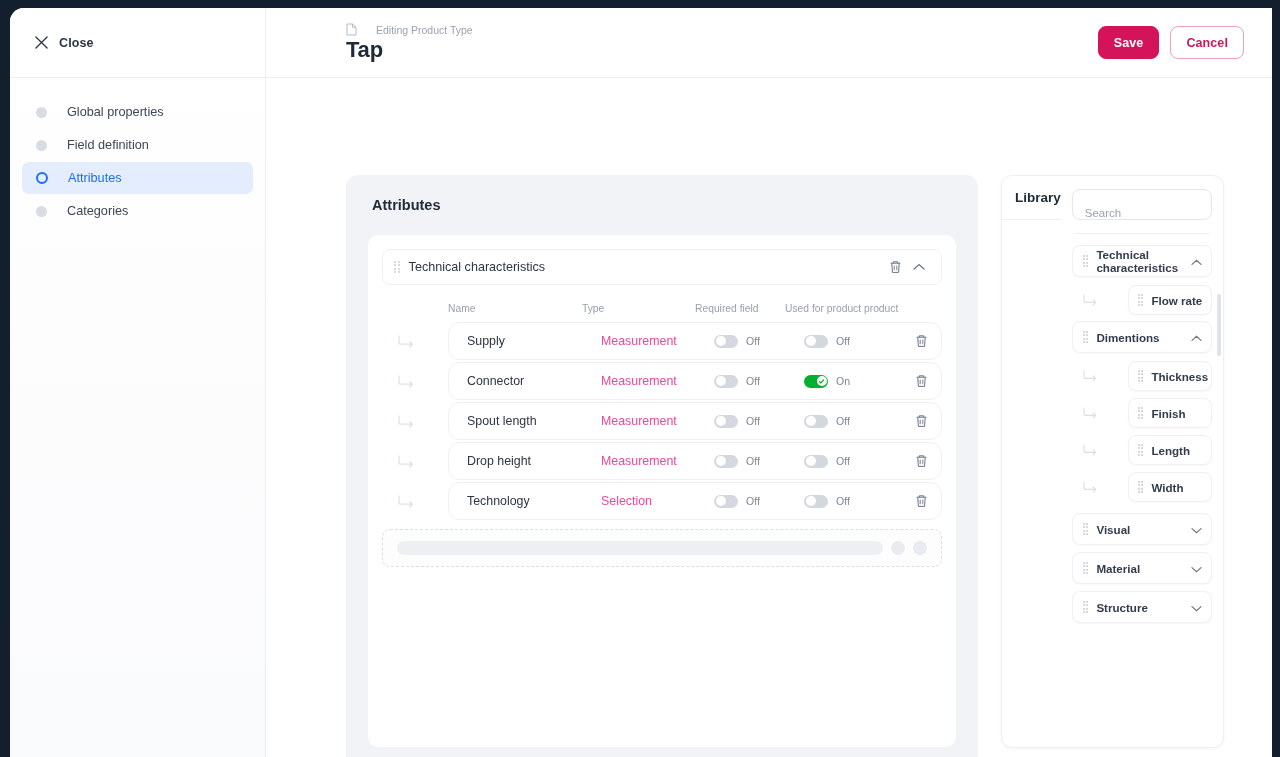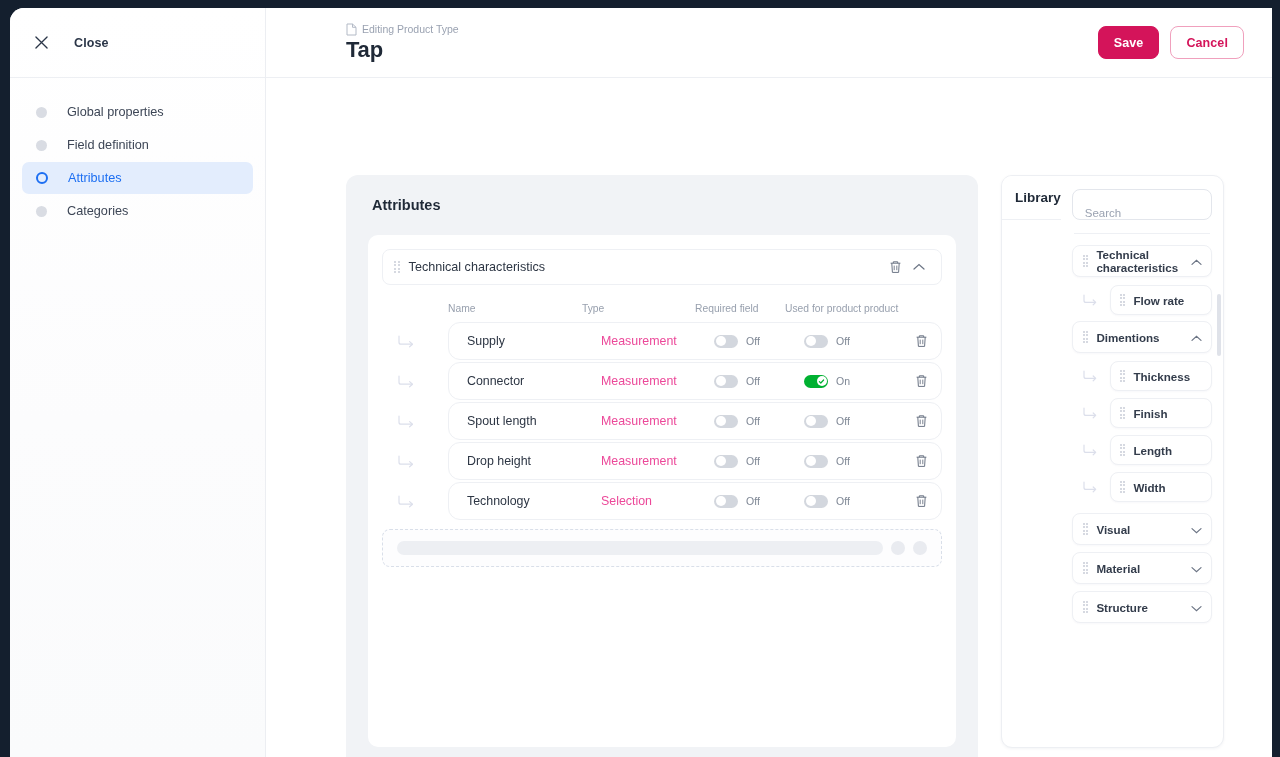--- a/index.html
+++ b/index.html
@@ -35,21 +35,21 @@
     flex: 0 0 256px;
     display: flex; flex-direction: column;
   }
   .sidebar-top {
     height: 70px;
     border-bottom: 1px solid #edeff3;
     display: flex; align-items: center;
     padding-left: 25px;
   }
   .close-btn {
-    display: flex; align-items: center; gap: 26px;
+    display: flex; align-items: center; gap: 11px;
     font-size: 12.5px; font-weight: bold; color: #2b3648;
     cursor: pointer; letter-spacing: .1px;
   }
   .close-x { width: 13px; height: 13px; display:block; }
   .sidebar-nav { padding: 18px 12px 0 12px; }
   .nav-item {
     display: flex; align-items: center; gap: 20px;
     height: 32px; border-radius: 7px;
     padding-left: 14px; margin-bottom: 1px;
     font-size: 12.7px; color: #3d4656;
@@ -75,21 +75,21 @@
   }
   #topbar {
     height: 70px; flex: 0 0 70px;
     border-bottom: 1px solid #edeff3;
     display: flex; align-items: center;
     padding: 0 28px 0 80px;
     background: #fff;
   }
   .crumb-wrap { flex: 1; }
   .crumb {
-    display: flex; align-items: center; gap: 5px;
+    display: flex; align-items: flex-end; gap: 19px;
     font-size: 10.5px; color: #9aa2b1; margin-bottom: 2px;
   }
   .crumb svg { display: block; }
   .page-title {
     font-size: 22px; font-weight: bold; color: #1f2937;
     letter-spacing: -0.2px; line-height: 1.1;
   }
   .actions { display: flex; gap: 11px; align-items: center; }
   .btn {
     height: 33px; min-width: 53px; padding: 0 15px;
@@ -235,21 +235,21 @@
 
   .lib-group {
     height: 32px; border: 1px solid #eef0f4; border-radius: 8px;
     background: #fff; display: flex; align-items: center;
     padding: 0 9px 0 10px; margin-bottom: 7px; cursor: pointer;
     box-shadow: 0 1px 2px rgba(25,40,80,.03);
   }
   .lib-group .lg-title {
     flex: 1; font-size: 11.6px; font-weight: bold; color: #333c4b; margin-left: 8px;
   }
-  .lib-child-outer { display: flex; align-items: center; height: 32px; margin-bottom: 5px; }
+  .lib-child-outer { display: flex; align-items: center; height: 32px; margin-bottom: 5px; gap: 18px; }
   .lib-child-arrow {
     width: 38px; flex: 0 0 38px;
     display: flex; align-items: center; justify-content: center;
   }
   .lib-child {
     flex: 1; height: 30px;
     border: 1px solid #eef0f4; border-radius: 8px; background: #fff;
     display: flex; align-items: center; padding-left: 9px;
     cursor: pointer; box-shadow: 0 1px 2px rgba(25,40,80,.03);
   }

